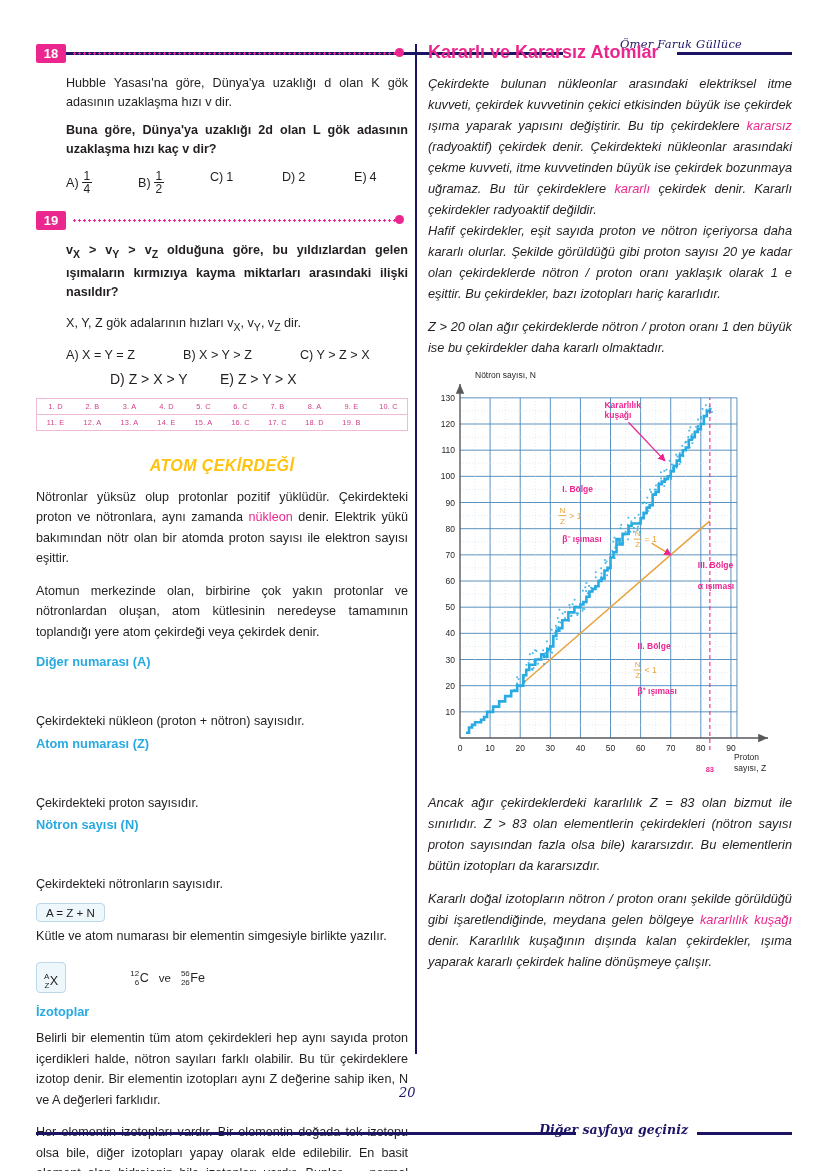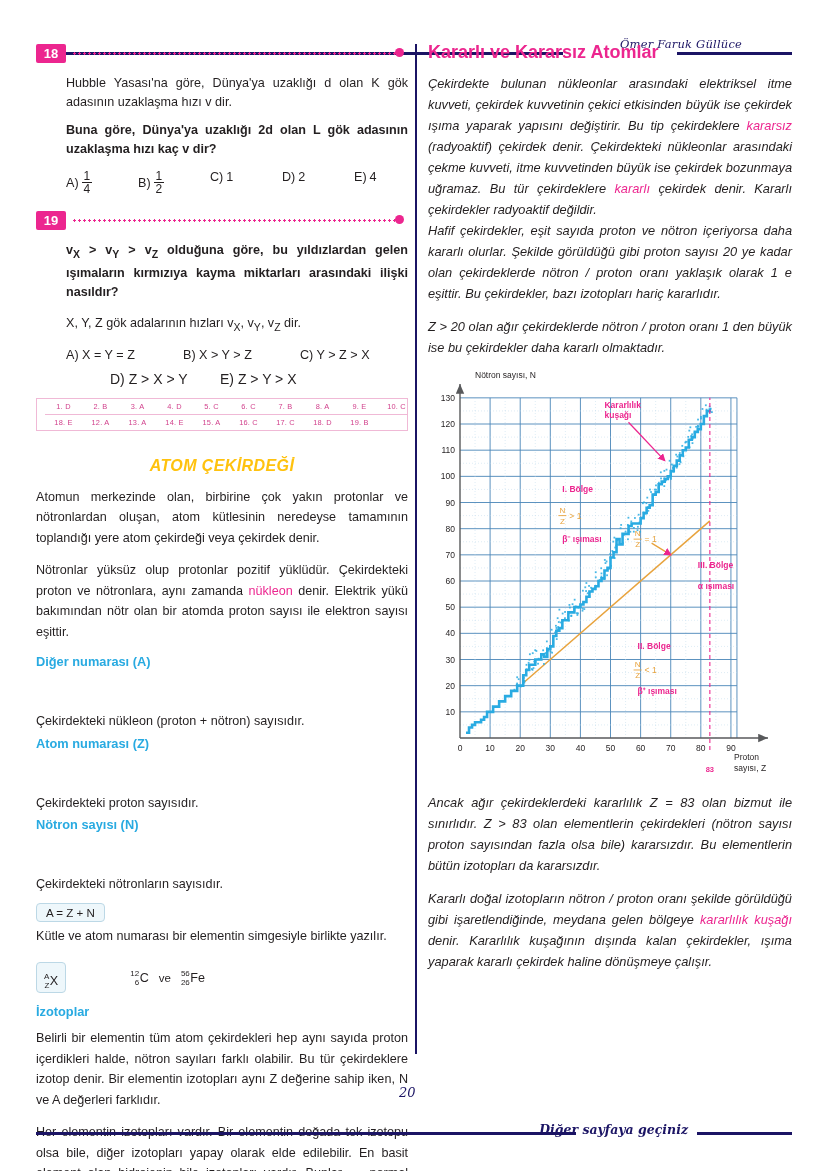--- a/index.html
+++ b/index.html
@@ -50,21 +50,20 @@
   .frac{display:inline-flex;flex-direction:column;align-items:center;line-height:1.02;
         font-size:12px;vertical-align:middle;position:relative;top:0px;}
   .frac .num{padding:0 2px;}
   .frac .den{padding:0 2px;border-top:1.3px solid #231f20;}
   .opts2{margin-top:9px;font-size:14px;display:flex;padding-left:44px;}
 
   
   .akey{
     margin-top:11px;border:1px solid #f0b9d6;width:372px;box-sizing:border-box;
     overflow:hidden;
-    padding-left:8px;
   }
   .akrow{display:flex;height:15px;align-items:center;border-bottom:1px solid #f0b9d6;}
   .akrow:last-child{border-bottom:none;}
   .akcell{
     flex:0 0 37px;font-size:7.4px;color:#d1418c;text-align:center;
     letter-spacing:.2px;white-space:nowrap;
   }
 
   
   .topic-title{
@@ -198,39 +197,39 @@
         <span class="akcell">3. A</span>
         <span class="akcell">4. D</span>
         <span class="akcell">5. C</span>
         <span class="akcell">6. C</span>
         <span class="akcell">7. B</span>
         <span class="akcell">8. A</span>
         <span class="akcell">9. E</span>
         <span class="akcell">10. C</span>
       </div>
       <div class="akrow">
-        <span class="akcell">18. E</span>
+        <span class="akcell">11. E</span>
         <span class="akcell">12. A</span>
         <span class="akcell">13. A</span>
         <span class="akcell">14. E</span>
         <span class="akcell">15. A</span>
         <span class="akcell">16. C</span>
         <span class="akcell">17. C</span>
         <span class="akcell">18. D</span>
         <span class="akcell">19. B</span>
         <span class="akcell"></span>
       </div>
     </div>
 
     
     <div class="topic-title">ATOM ÇEKİRDEĞİ</div>
 
+    <p class="p"><span>Nötronlar yüksüz olup protonlar pozitif yüklüdür. Çekirdekteki proton ve nötronlara, aynı zamanda </span><span class="hl-pink">nükleon</span><span> denir. Elektrik yükü bakımından nötr olan bir atomda proton sayısı ile elektron sayısı eşittir.</span></p>
+
     <p class="p">Atomun merkezinde olan, birbirine çok yakın protonlar ve nötronlardan oluşan, atom kütlesinin neredeyse tamamının toplandığı yere atom çekirdeği veya çekirdek denir.</p>
-
-    <p class="p"><span>Nötronlar yüksüz olup protonlar pozitif yüklüdür. Çekirdekteki proton ve nötronlara, aynı zamanda </span><span class="hl-pink">nükleon</span><span> denir. Elektrik yükü bakımından nötr olan bir atomda proton sayısı ile elektron sayısı eşittir.</span></p>
 
     <div class="sub">Diğer numarası (A)</div>
     <p class="p tight">Çekirdekteki nükleon (proton + nötron)  sayısıdır.</p>
 
     <div class="sub">Atom numarası (Z)</div>
     <p class="p tight">Çekirdekteki proton sayısıdır.</p>
 
     <div class="sub">Nötron sayısı (N)</div>
     <p class="p tight">Çekirdekteki nötronların sayısıdır.</p>
 

